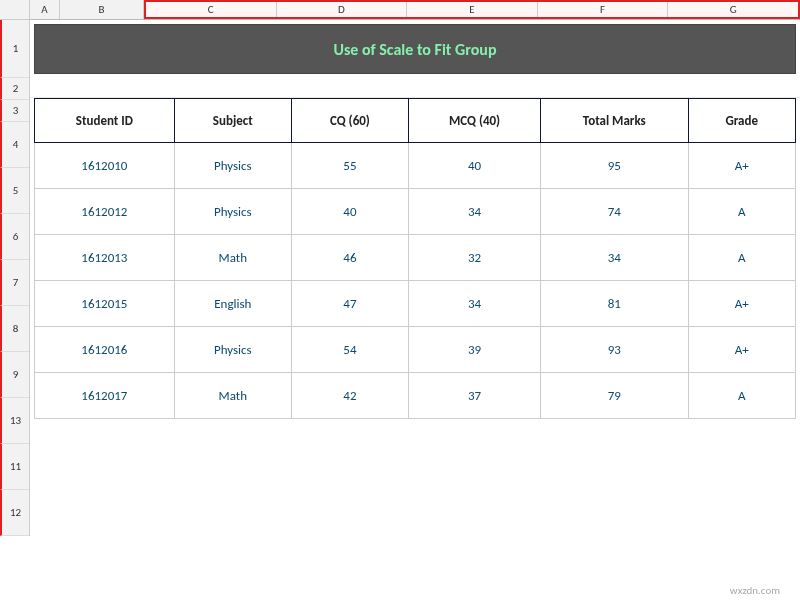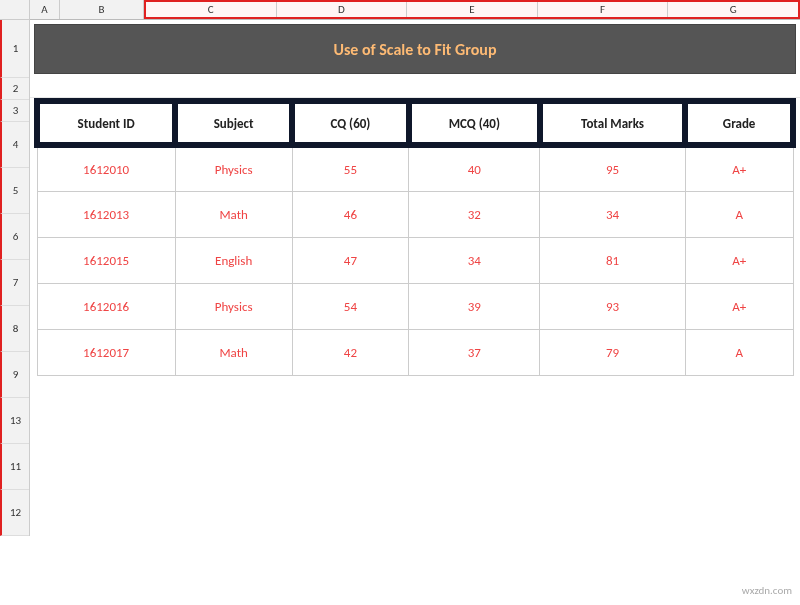--- a/index.html
+++ b/index.html
@@ -55,21 +55,21 @@
       position: relative;
     }
 
     
     .title-row {
       height: 50px;
       background: #555;
       display: flex;
       align-items: center;
       justify-content: center;
-      color: #fdba74;
+      color: #86efac;
       font-size: 16px;
       font-weight: bold;
       margin: 4px 4px;
       border: 1px solid #444;
     }
 
     
     .empty-row {
       height: 20px;
       border-bottom: 1px solid #e8e8e8;
@@ -80,43 +80,43 @@
       padding: 0 4px 4px 4px;
     }
 
     table {
       width: 100%;
       border-collapse: collapse;
     }
 
     th {
       background: #fff;
-      border: 6px solid #0f172a;
+      border: 1px solid #0f172a;
       padding: 10px 24px;
       text-align: center;
       font-weight: bold;
       font-size: 13px;
       color: #222;
       height: 44px;
     }
 
     td {
       border: 1px solid #ccc;
       padding: 3px 8px;
       text-align: center;
       font-size: 13px;
-      color: #ef4444;
+      color: #0c4a6e;
       height: 46px;
     }
 
     
     .watermark {
       position: absolute;
       bottom: 8px;
-      right: 8px;
+      right: 20px;
       font-size: 11px;
       color: #aaa;
       z-index: 20;
     }
 
     
     .top-header-bar {
       display: flex;
       height: 20px;
       background: #f2f2f2;
@@ -288,20 +288,28 @@
           <tbody id="table-body">
           <tr>
       <td>1612010</td>
       <td>Physics</td>
       <td>55</td>
       <td>40</td>
       <td>95</td>
       <td>A+</td>
     </tr>
               <tr>
+      <td>1612012</td>
+      <td>Physics</td>
+      <td>40</td>
+      <td>34</td>
+      <td>74</td>
+      <td>A</td>
+    </tr>
+              <tr>
       <td>1612013</td>
       <td>Math</td>
       <td>46</td>
       <td>32</td>
       <td>34</td>
       <td>A</td>
     </tr>
               <tr>
       <td>1612015</td>
       <td>English</td>

